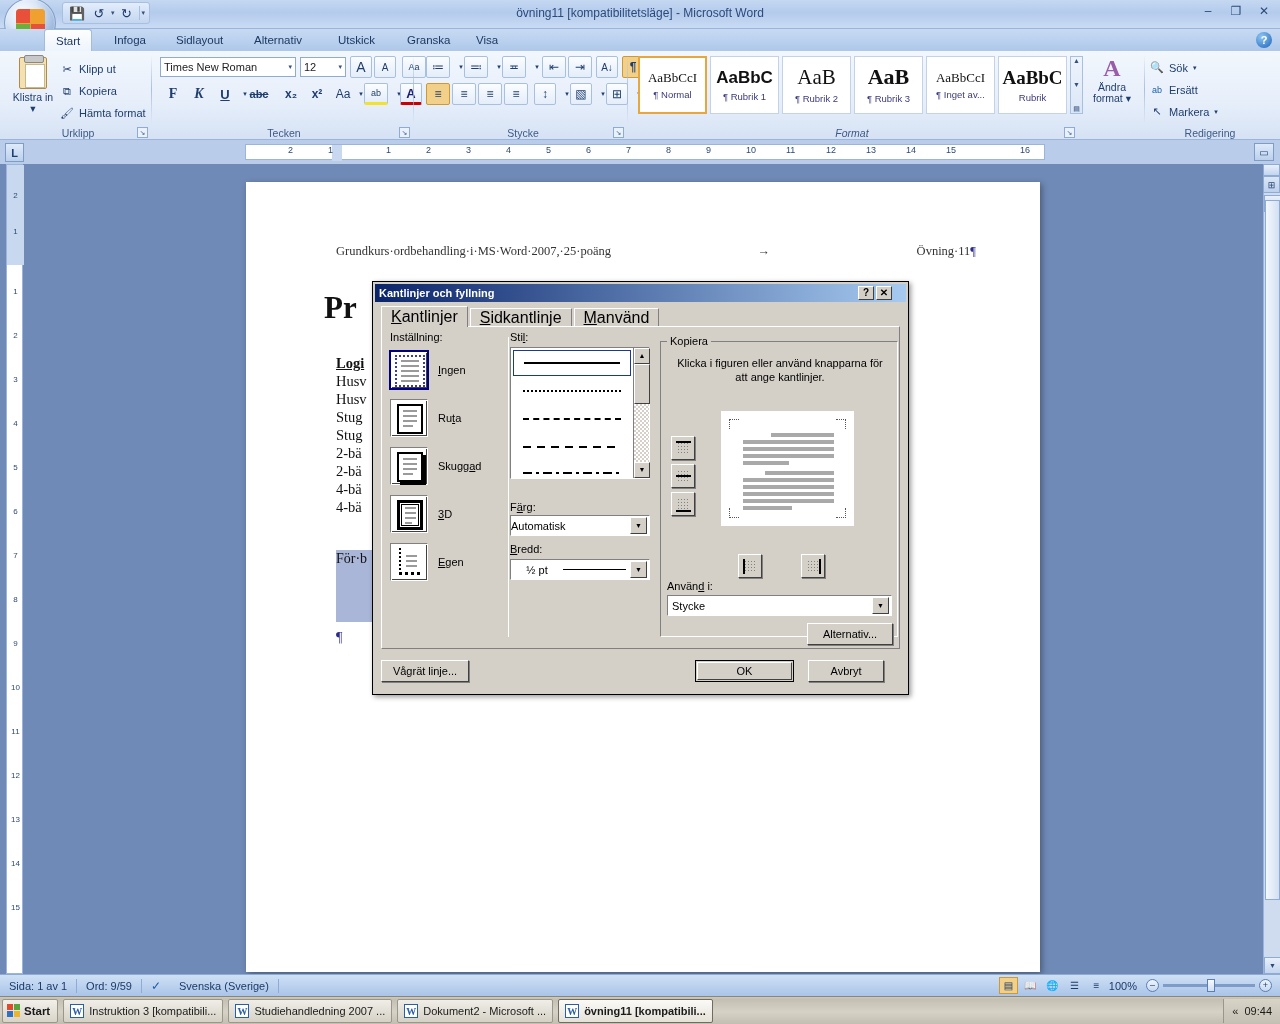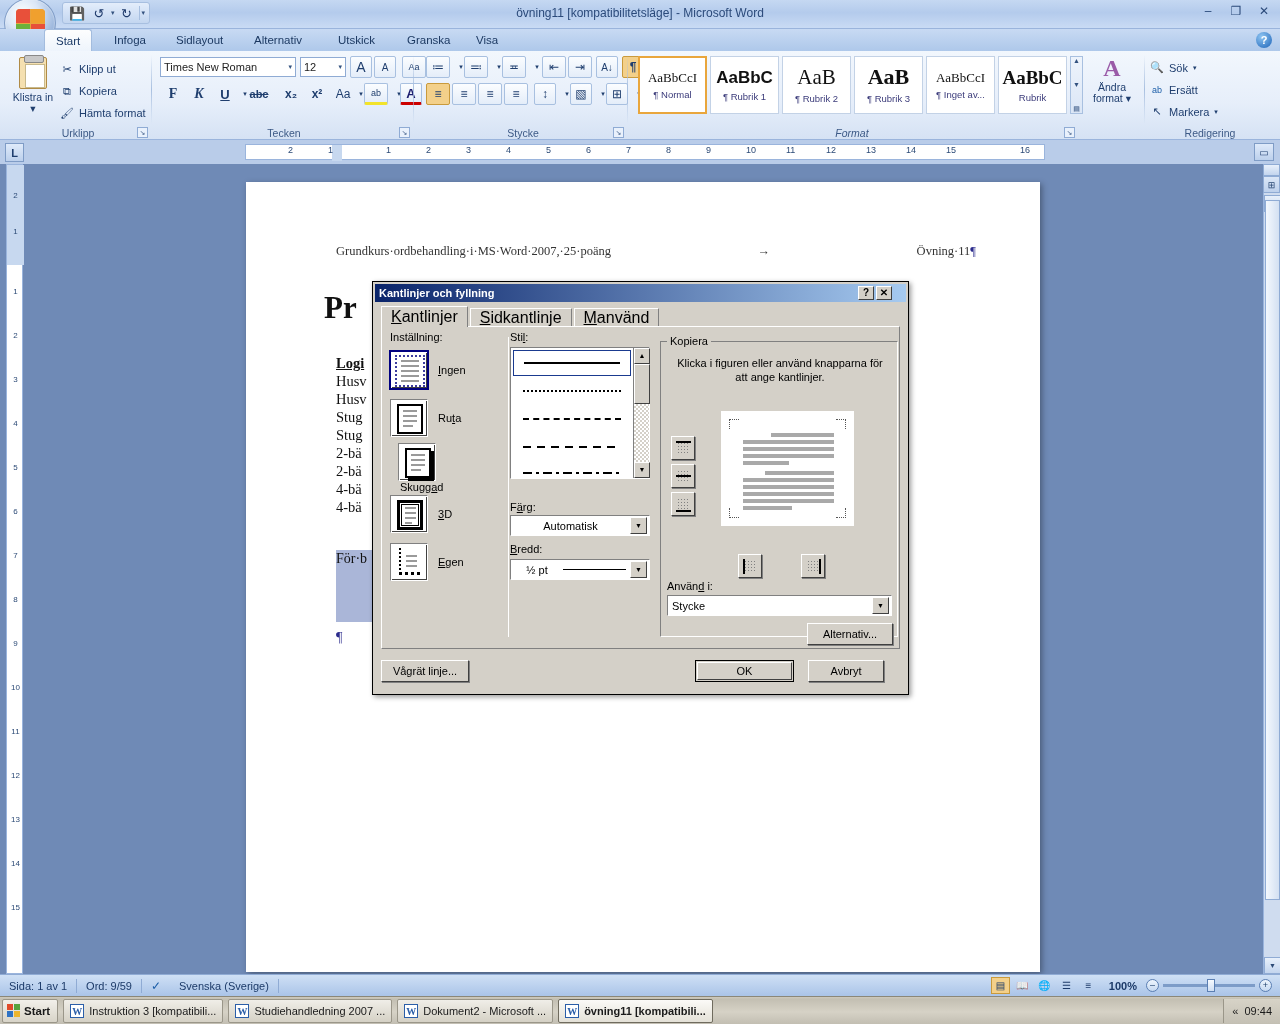--- a/index.html
+++ b/index.html
@@ -409,21 +409,21 @@
     border: 1px solid #fff; border-right-color: #404040; border-bottom-color: #404040;
   }
   #stil-track { position: absolute; left: 0; top: 56px; right: 0; bottom: 16px;
     background: repeating-conic-gradient(#d4d0c8 0% 25%, #fff 0% 50%) 0 0/4px 4px; }
 
   .combo {
     position: absolute; background: #fff;
     border: 1px solid #808080; border-right-color: #fff; border-bottom-color: #fff;
     display: flex; align-items: center; height: 21px;
   }
-  .combo .val { flex: 1; text-align: center; font-size: 11px; }
+  .combo .val { flex: 1; font-size: 11px; }
   .combo .arrow {
     width: 17px; height: 17px; margin-right: 2px; background: #d4d0c8;
     border: 1px solid #fff; border-right-color: #404040; border-bottom-color: #404040;
     font-size: 7px; text-align: center; line-height: 15px; flex: 0 0 auto;
   }
 
   
   #exempel-group {
     position: absolute; left: 278px; top: 14px; width: 238px; height: 296px;
     border: 1px solid #808080; border-right-color: #fff; border-bottom-color: #fff;
@@ -752,21 +752,21 @@
     <div class="sb-divider"></div>
     <div class="sb-item" style="color:#1c5ea8; font-size:12px;">✓</div>
     <div class="sb-item">Svenska (Sverige)</div>
     <div class="sb-divider"></div>
     <div id="status-right">
       <div class="viewbtn active">▤</div>
       <div class="viewbtn">📖</div>
       <div class="viewbtn">🌐</div>
       <div class="viewbtn">☰</div>
       <div class="viewbtn">≡</div>
-      <div style="margin-left:8px;font-weight:bold;">100%</div>
+      <div style="">100%</div>
       <div id="zoom-slider">
         <div class="zcircle">–</div>
         <div id="ztrack">
             <div id="zthumb"></div>
           </div>
         <div class="zcircle">+</div>
       </div>
     </div>
   </div>
 </div>
@@ -812,21 +812,21 @@
               <div class="mini-line" style="top:5px; left:5px; right:5px;"></div>
               <div class="mini-line" style="top:10px; left:5px; right:5px;"></div>
               <div class="mini-line" style="top:15px; left:5px; right:5px;"></div>
               <div class="mini-line" style="top:20px; left:5px; right:9px;"></div>
             </div>
             <div class="box-border"></div>
           </div>
           <div class="setting-label">Ru<span class="ul">t</span>a</div>
         </div>
 
-        <div class="setting-row" style="top:96px;flex-direction:column;">
+        <div class="setting-row" style="top:96px;">
           <div class="setting-icon">
             <div class="mini-page">
               <div class="mini-line" style="top:5px; left:5px; right:5px;"></div>
               <div class="mini-line" style="top:10px; left:5px; right:5px;"></div>
               <div class="mini-line" style="top:15px; left:5px; right:5px;"></div>
               <div class="mini-line" style="top:20px; left:5px; right:9px;"></div>
             </div>
             <div class="box-border" style="box-shadow: 3px 3px 0 #000;"></div>
           </div>
           <div class="setting-label">Skugg<span class="ul">a</span>d</div>

